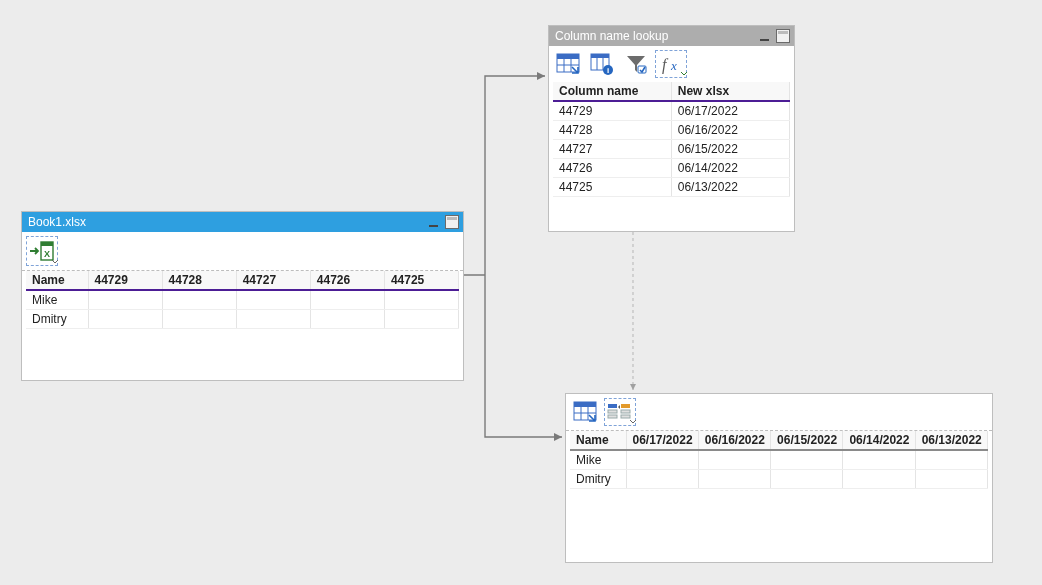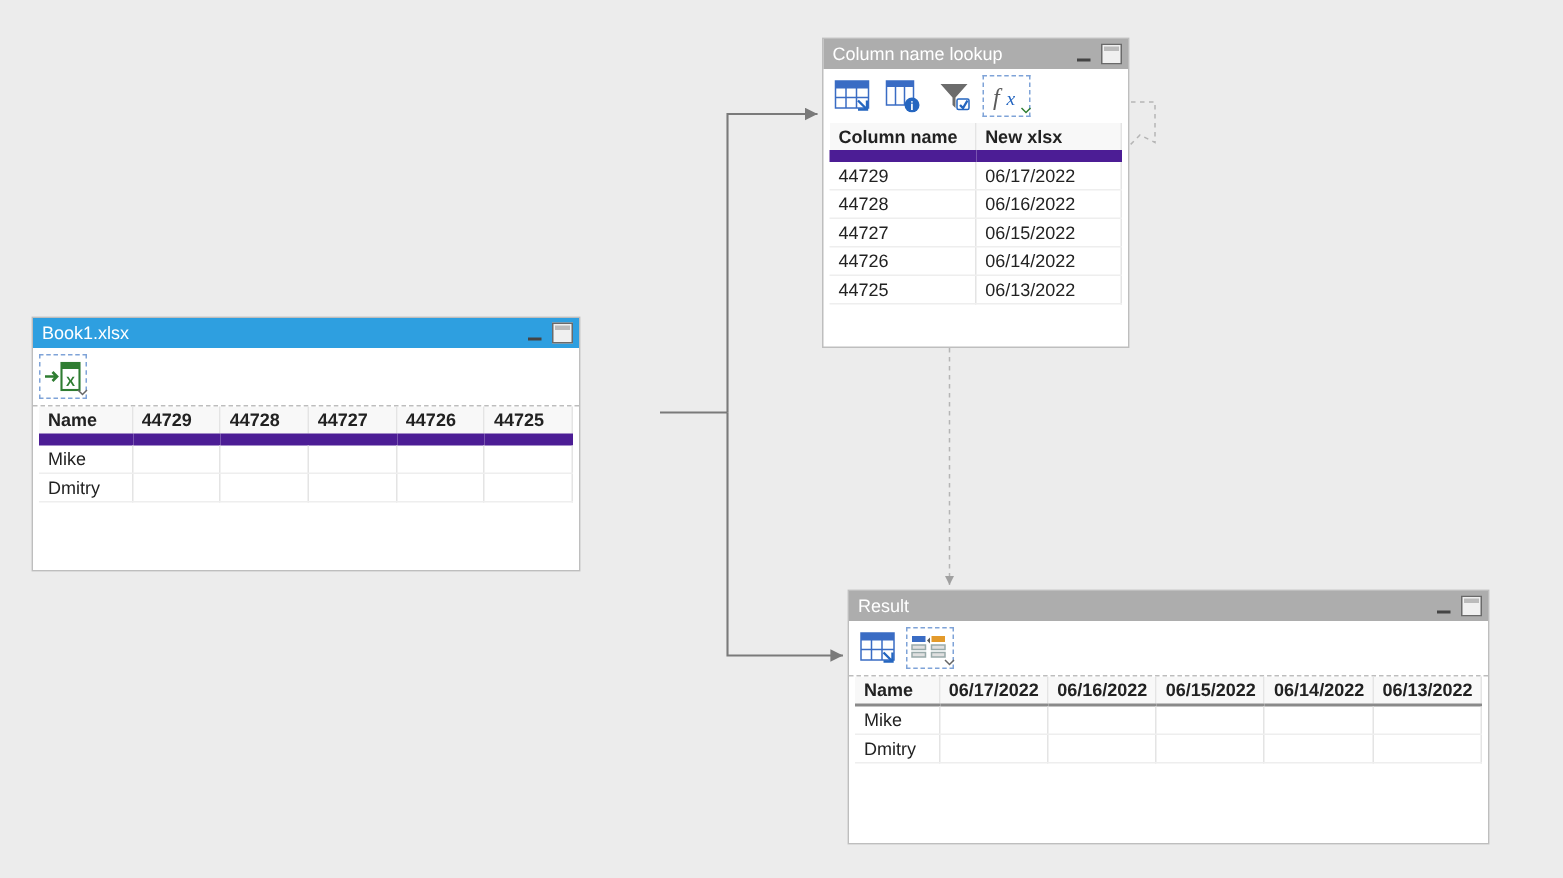--- a/index.html
+++ b/index.html
@@ -60,21 +60,21 @@
     text-align:left;
     padding:2px 6px;
     border-right:1px solid #E4E4E4;
     border-bottom:1px solid #EEE;
     white-space:nowrap;
     overflow:hidden;
   }
   .tbl th {
     background:#F8F8F8;
     font-weight:bold;
-    border-bottom:8px solid #4c1d95;
+    border-bottom:2px solid #4c1d95;
   }
   .tbl.gray-head th { border-bottom:2px solid #8A8A8A; }
   .panel-body { padding:0 4px 4px 4px; }
 
   .hr-dashed { border:0; border-top:1px dashed #BDBDBD; margin:0;}
 </style>
 </head>
 <body>
 
 <svg class="flow" width="1042" height="585">
@@ -91,21 +91,21 @@
 
   <path d="M485,275 L485,76 L545,76" stroke="#7A7A7A" stroke-width="1.4" fill="none" marker-end="url(#arrow)"></path>
 
   <path d="M485,275 L485,437 L562,437" stroke="#7A7A7A" stroke-width="1.4" fill="none" marker-end="url(#arrow)"></path>
 
   <path d="M730,68 L770,68 L770,95 L760,90 L750,100 L732,100 L732,230" stroke="#B5B5B5" stroke-width="1" stroke-dasharray="3,3" fill="none"></path>
   <path d="M633,232 L633,390" stroke="#B5B5B5" stroke-width="1" stroke-dasharray="3,3" fill="none" marker-end="url(#arrowD)"></path>
   <path d="M732,230 L633,230" stroke="#B5B5B5" stroke-width="1" stroke-dasharray="3,3" fill="none"></path>
 </svg>
 
-<div class="panel" style="left:21px; top:211px; width:366px; height:170px;">
+<div class="panel" style="left:21px; top:211px; width:443px; height:170px;">
   <div class="titlebar blue">
     <div class="title-left">
       <span>Book1.xlsx</span>
     </div>
     <div class="title-right">
       <div class="min-btn">
           <span></span>
         </div>
       <div class="max-btn"></div>
     </div>
@@ -151,21 +151,21 @@
           <td></td>
           <td></td>
           <td></td>
           <td></td>
         </tr>
       </tbody>
     </table>
   </div>
 </div>
 
-<div class="panel" style="left:548px; top:25px; width:205px; height:207px;">
+<div class="panel" style="left:548px; top:25px; width:247px; height:207px;">
   <div class="titlebar gray">
     <div class="title-left">
       <span>Column name lookup</span>
     </div>
     <div class="title-right">
       <div class="min-btn">
           <span></span>
         </div>
       <div class="max-btn"></div>
     </div>
@@ -236,31 +236,20 @@
         <tr>
             <td>44725</td>
             <td>06/13/2022</td>
           </tr>
       </tbody>
     </table>
   </div>
 </div>
 
 <div class="panel" style="left:565px; top:393px; width:428px; height:170px;">
-  <div class="titlebar gray">
-    <div class="title-left">
-      <span>Result</span>
-    </div>
-    <div class="title-right">
-      <div class="min-btn">
-          <span></span>
-        </div>
-      <div class="max-btn"></div>
-    </div>
-  </div>
   <div class="toolbar">
     <div class="tool-plain" style="width:30px;height:28px">
       <svg class="icon" width="24" height="22">
         <rect x="1" y="1" width="22" height="18" fill="#fff" stroke="#3A6CC4"></rect>
         <rect x="1" y="1" width="22" height="5" fill="#3A6CC4"></rect>
         <line x1="8" y1="1" x2="8" y2="19" stroke="#3A6CC4"></line>
         <line x1="15" y1="1" x2="15" y2="19" stroke="#3A6CC4"></line>
         <line x1="1" y1="12" x2="23" y2="12" stroke="#3A6CC4"></line>
         <path d="M16,14 L22,20 M22,14 L22,20 L16,20" stroke="#2566C0" stroke-width="1.6" fill="none"></path>
       </svg>

